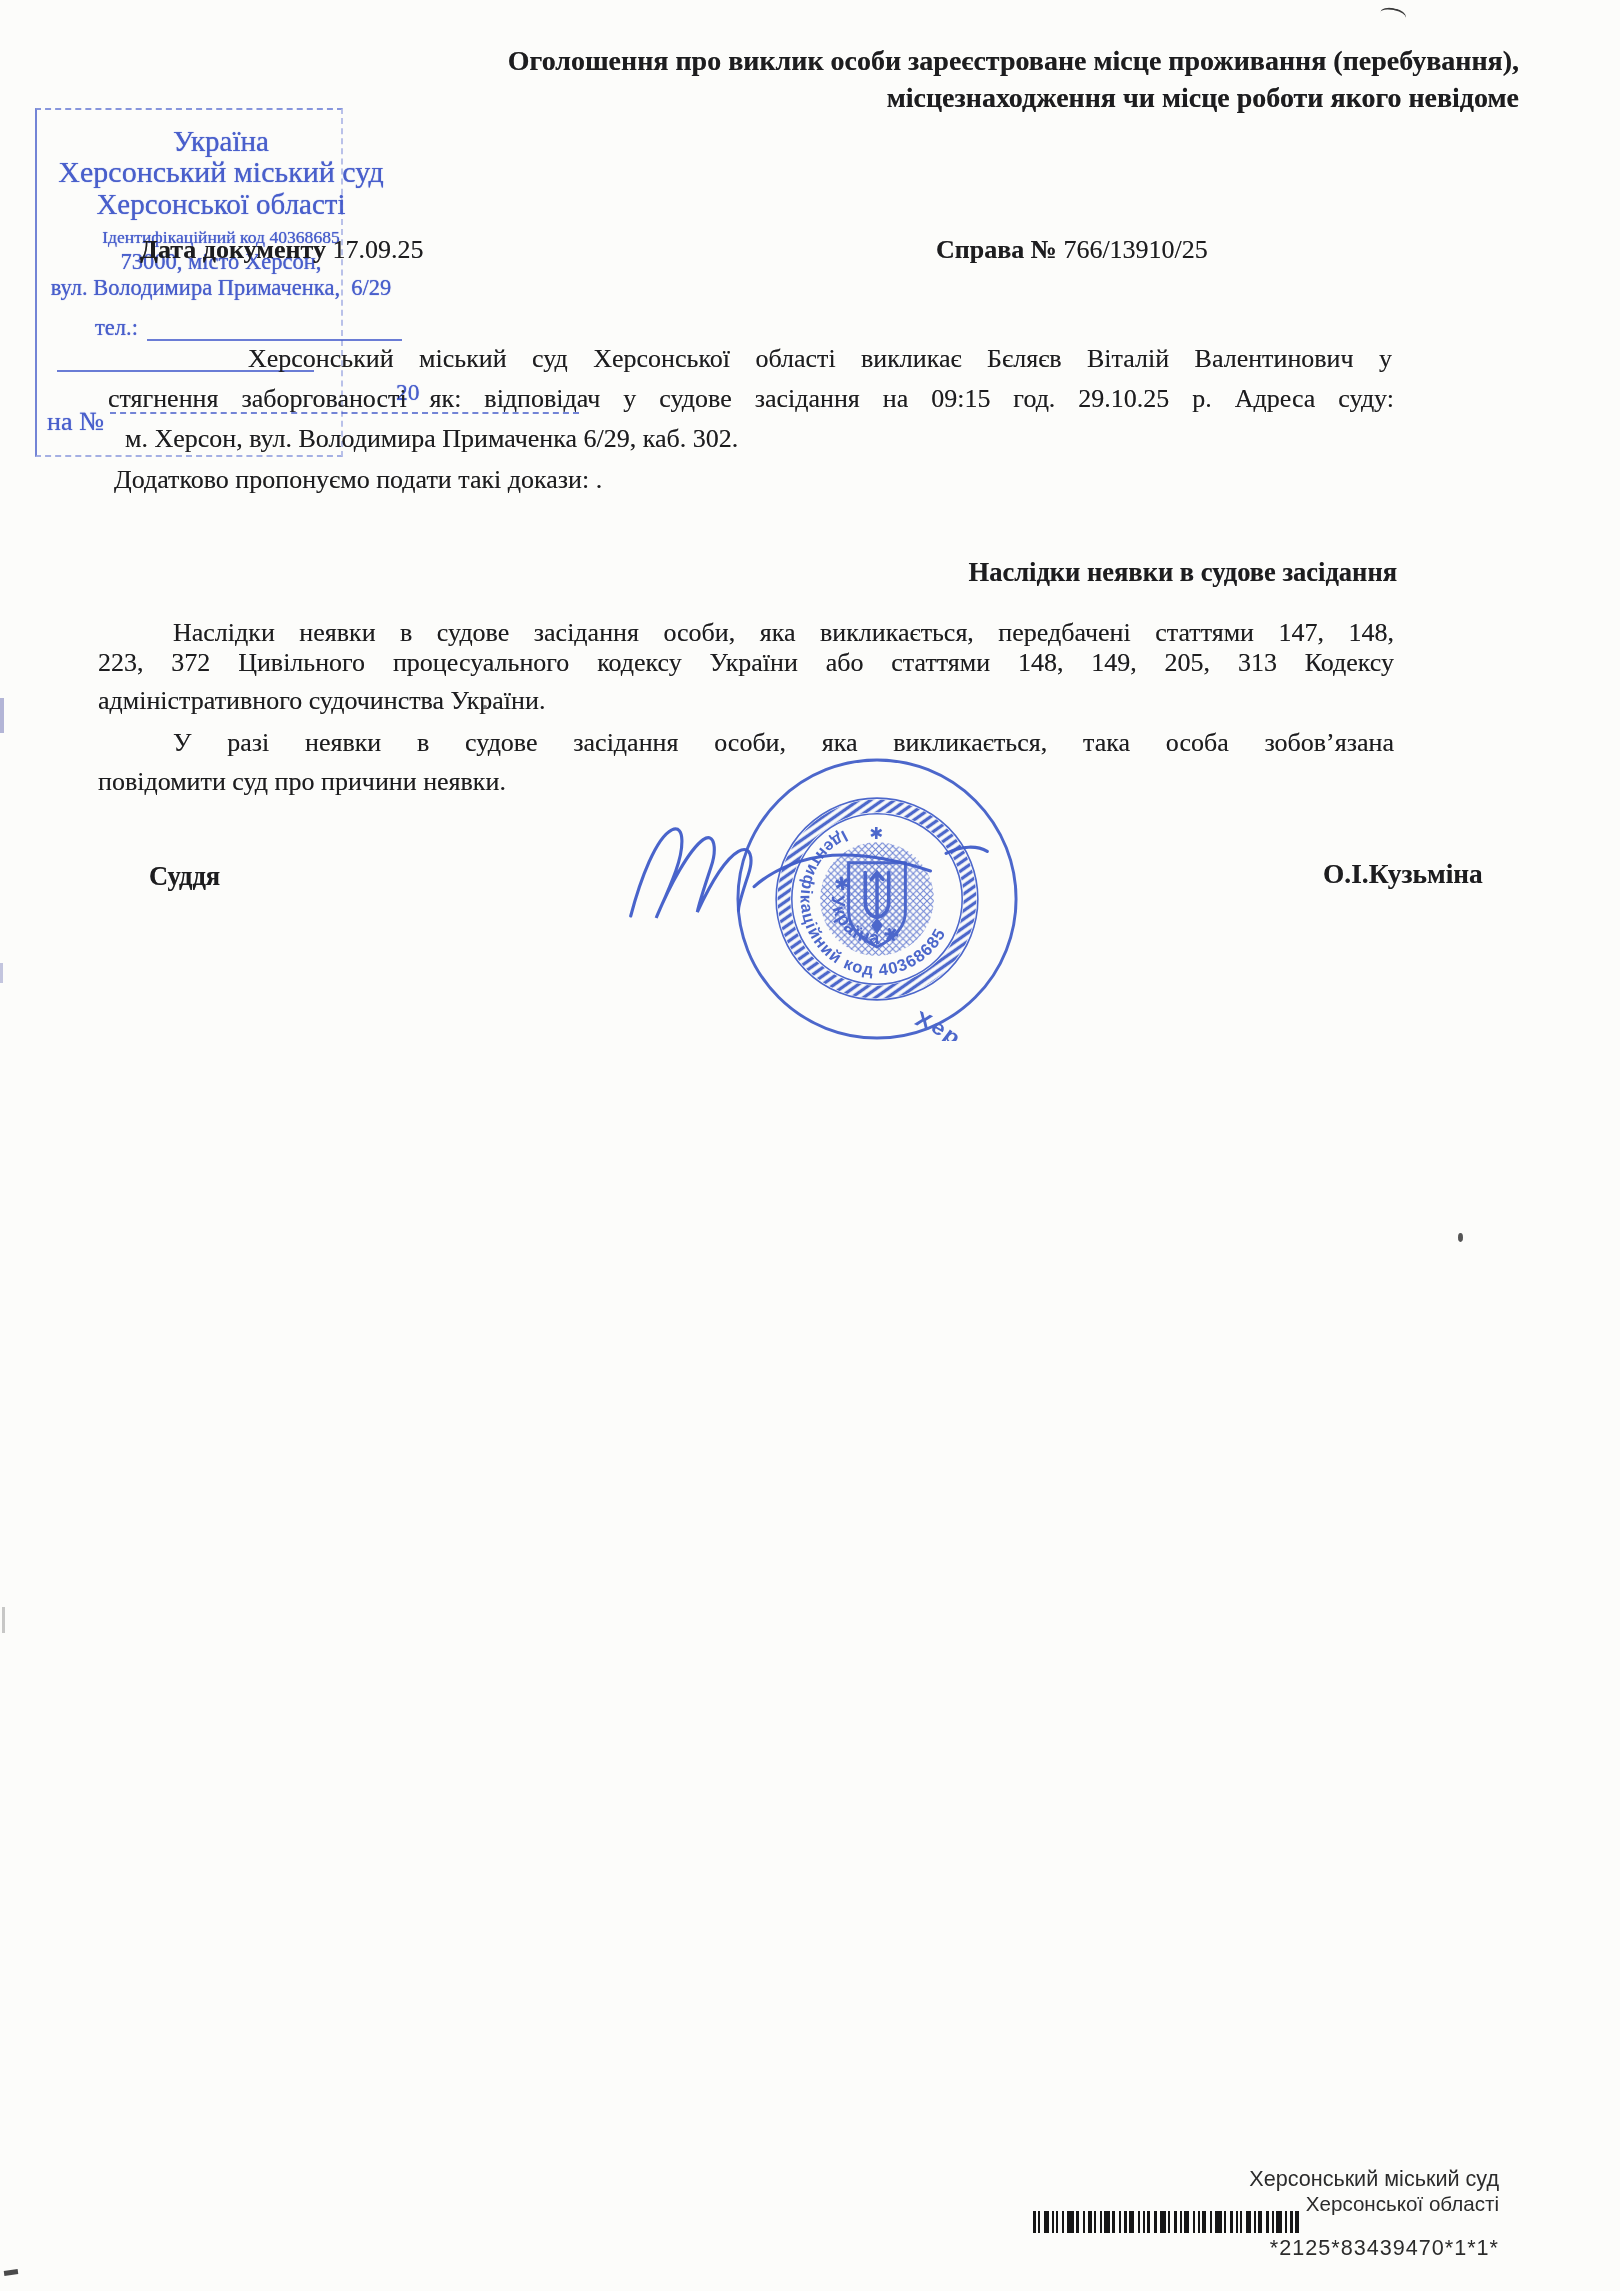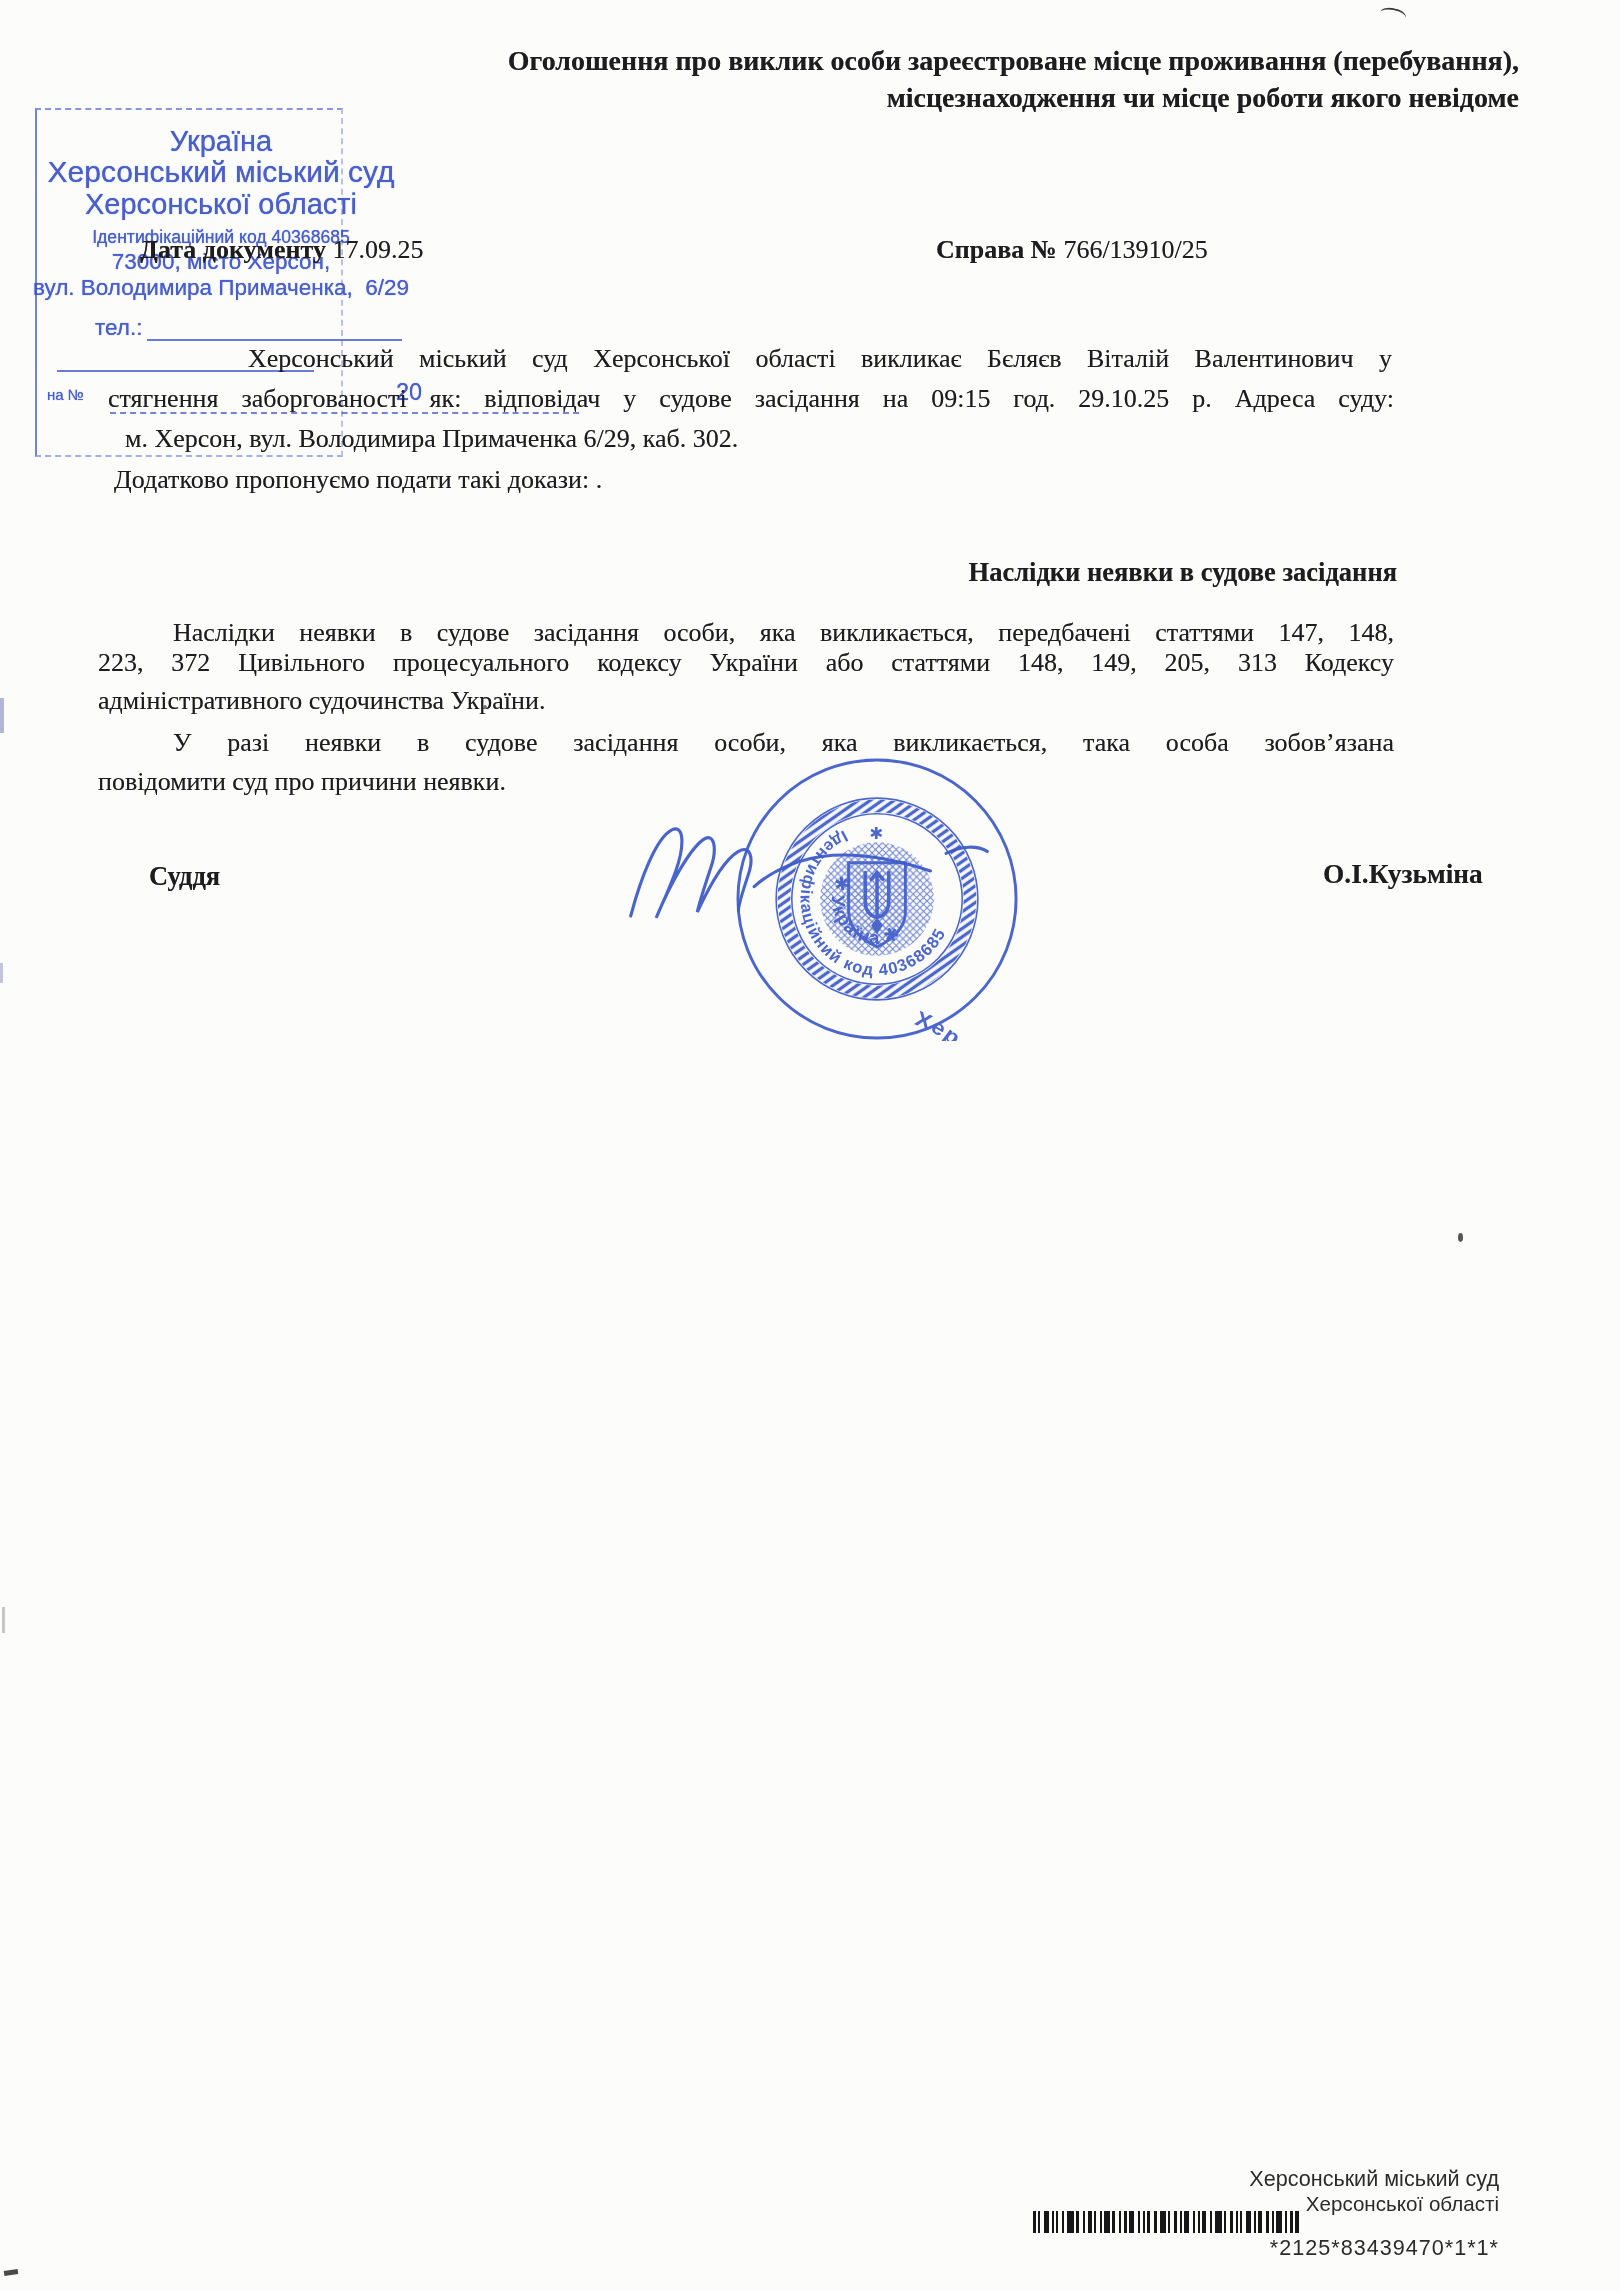--- a/index.html
+++ b/index.html
@@ -15,21 +15,21 @@
   }
   .abs{position:absolute;}
   .b{font-weight:bold;margin-top:19px;}
   .center{text-align:right;}
   .just{text-align:justify;text-align-last:justify;}
   .doc-line{font-size:26px;line-height:33px;white-space:normal;
     text-shadow:0 0 0.4px rgba(0,0,0,.45);}
   .title-line{font-size:28px;font-weight:bold;text-shadow:0 0 0.4px rgba(0,0,0,.5);}
   
   .stampTxt{color:var(--stamp-blue);text-shadow:0 0 0.9px var(--stamp-blue);
-    white-space:pre;font-family:Liberation Sans, sans-serif;opacity:.92;}
+    white-space:pre;font-family:Liberation Serif, serif;opacity:.92;}
   .stampCenter{left:221px;transform:translateX(-50%);}
   .stampLine{border-bottom:2.5px solid var(--stamp-blue);opacity:.75;height:0;}
   .stampLineDash{border-bottom:2.5px dashed var(--stamp-blue);opacity:.7;height:0;}
   #stamp-border{
     left:35px;top:108px;width:304px;height:345px;
     border-left:2.9px solid rgba(58,82,200,.7);
     border-top:2.9px dashed rgba(58,82,200,.6);
     border-bottom:2.9px dashed rgba(58,82,200,.45);
     border-right:2.9px dashed rgba(58,82,200,.35);
   }
@@ -55,21 +55,21 @@
   <div class="abs" id="stamp-border"></div>
   <div class="abs stampTxt stampCenter" style="top:125px;font-size:29px;">Україна</div>
   <div class="abs stampTxt stampCenter" style="top:155px;font-size:30px;">Херсонський міський суд</div>
   <div class="abs stampTxt stampCenter" style="top:188px;font-size:29px;">Херсонської області</div>
   <div class="abs stampTxt stampCenter" style="top:227px;font-size:17.6px;">Ідентифікаційний код 40368685</div>
   <div class="abs stampTxt stampCenter" style="top:249px;font-size:22.5px;">73000, місто Херсон,</div>
   <div class="abs stampTxt stampCenter" style="top:275px;font-size:22.5px;">вул. Володимира Примаченка,  6/29</div>
   <div class="abs stampTxt" style="left:95px;top:315px;font-size:22.5px;">тел.:</div>
   <div class="abs stampLine" style="left:147px;top:339px;width:255px;"></div>
   <div class="abs stampLine" style="left:57px;top:370px;width:257px;"></div>
-  <div class="abs stampTxt" style="left:47px;top:386px;font-size:15px;">на №</div>
+  <div class="abs stampTxt" style="left:47px;top:407px;font-size:26px;">на №</div>
   <div class="abs stampTxt" style="left:396px;top:379px;font-size:23.5px;">20</div>
   <div class="abs stampLineDash" style="left:110px;top:412px;width:469px;"></div>
 
   <div class="abs doc-line" style="left:140px;top:233px;white-space:nowrap;">
     <span class="b">Дата документу</span>
     <span>17.09.25</span>
   </div>
   <div class="abs doc-line" style="left:936px;top:233px;white-space:nowrap;">
     <span class="b">Справа №</span>
     <span>766/13910/25</span>

